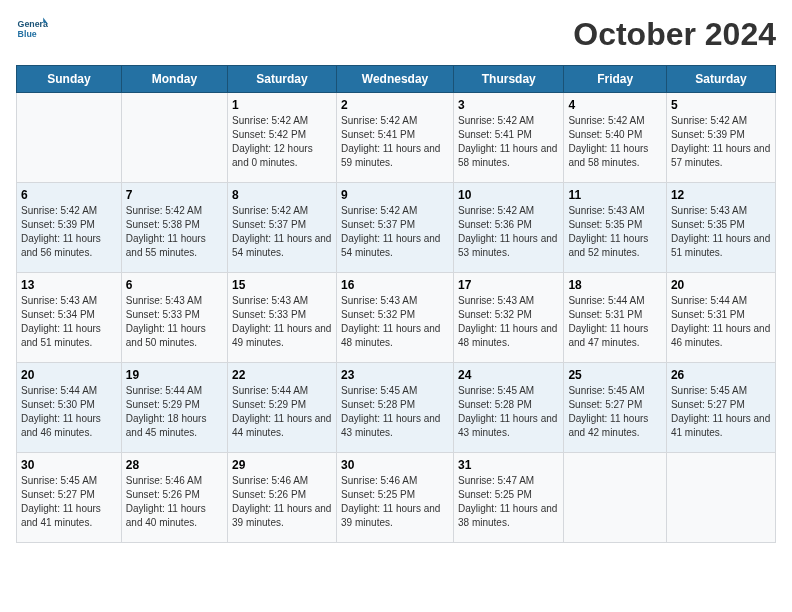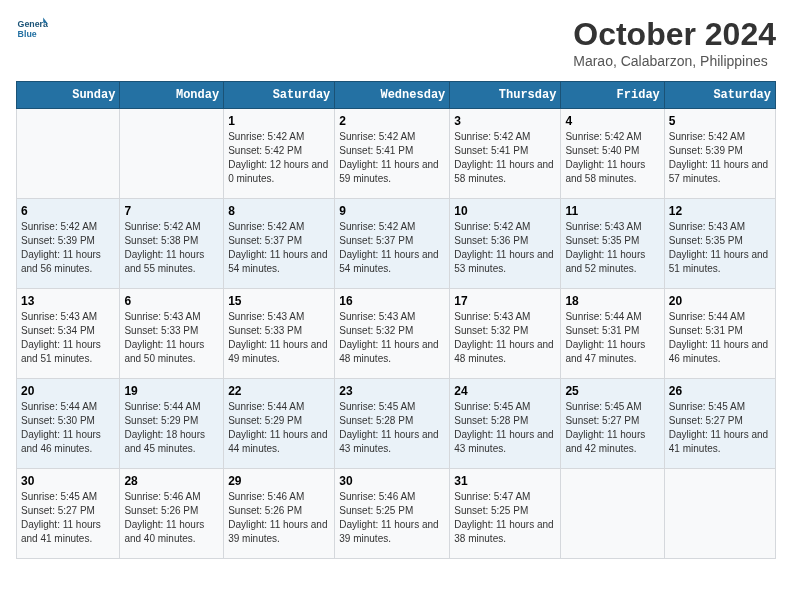--- a/index.html
+++ b/index.html
@@ -19,20 +19,21 @@
     .logo {
       display: flex;
       align-items: center;
       gap: 4px;
     }
     .logo-icon {
       width: 32px;
       height: 28px;
     }
     .title-section {
+      text-align: right;
     }
     .month-title {
       font-size: 32px;
       font-weight: bold;
       color: #333;
     }
     .location-title {
       font-size: 14px;
       color: #555;
     }
@@ -40,25 +41,24 @@
       width: 100%;
       border-collapse: collapse;
       font-size: 11px;
     }
     thead tr {
       background-color: #2471a3;
       color: white;
     }
     thead th {
       padding: 6px 4px;
-      text-align: right;
+      text-align: center;
       font-size: 12px;
       font-weight: bold;
       border: 1px solid #1a5276;
-      font-family: Liberation Mono, monospace;
     }
     tbody tr {
       vertical-align: top;
     }
     tbody tr:nth-child(odd) {
       background-color: #f8f9fa;
     }
     tbody tr:nth-child(even) {
       background-color: #eaf2f8;
     }
@@ -90,21 +90,20 @@
 <div class="header-section">
   <div class="logo">
     <svg class="logo-icon" viewBox="0 0 40 35">
       <text x="2" y="14" font-size="11" font-weight="bold" fill="#1a5276">General</text>
       <text x="2" y="26" font-size="11" font-weight="bold" fill="#2471a3">Blue</text>
       <path d="M34,2 L40,10 L34,8 Z" fill="#2471a3"></path>
     </svg>
   </div>
   <div class="title-section">
     <div class="month-title">October 2024</div>
-    <div class="location-title">Marao, Calabarzon, Philippines</div>
   </div>
 </div>
 
 <table>
   <thead>
     <tr>
       <th>Sunday</th>
       <th>Monday</th>
       <th>Saturday</th>
       <th>Wednesday</th>

